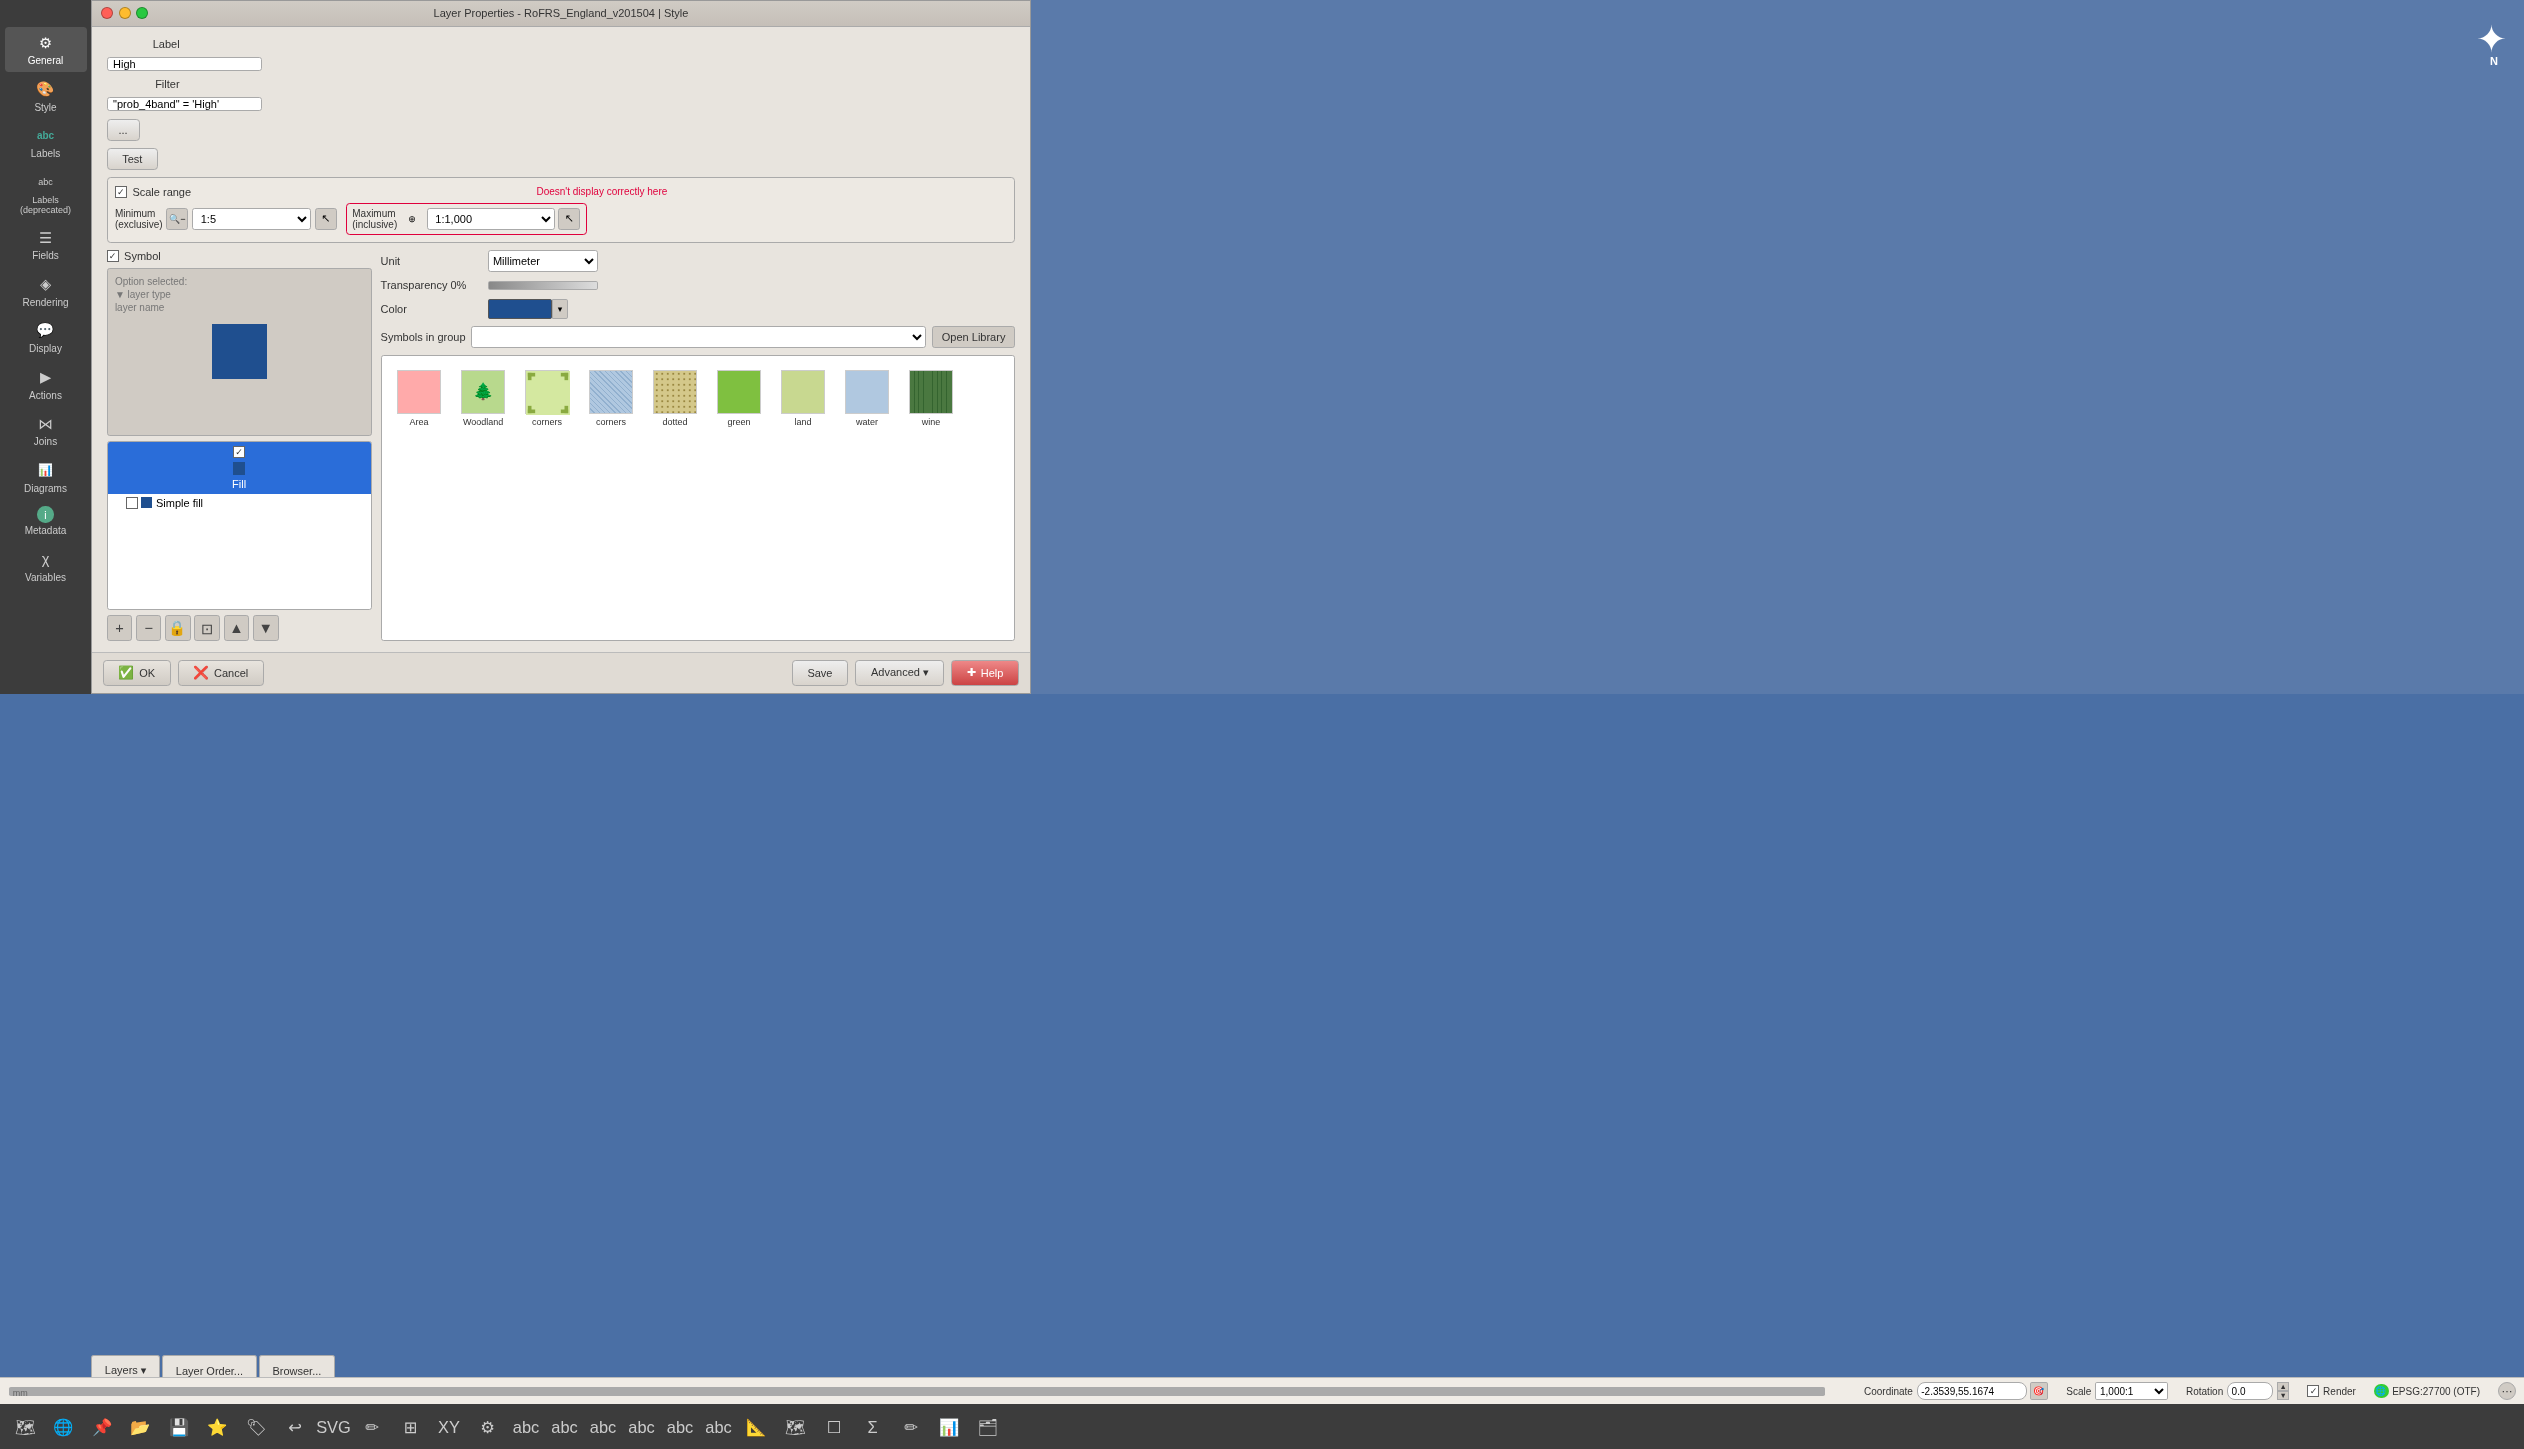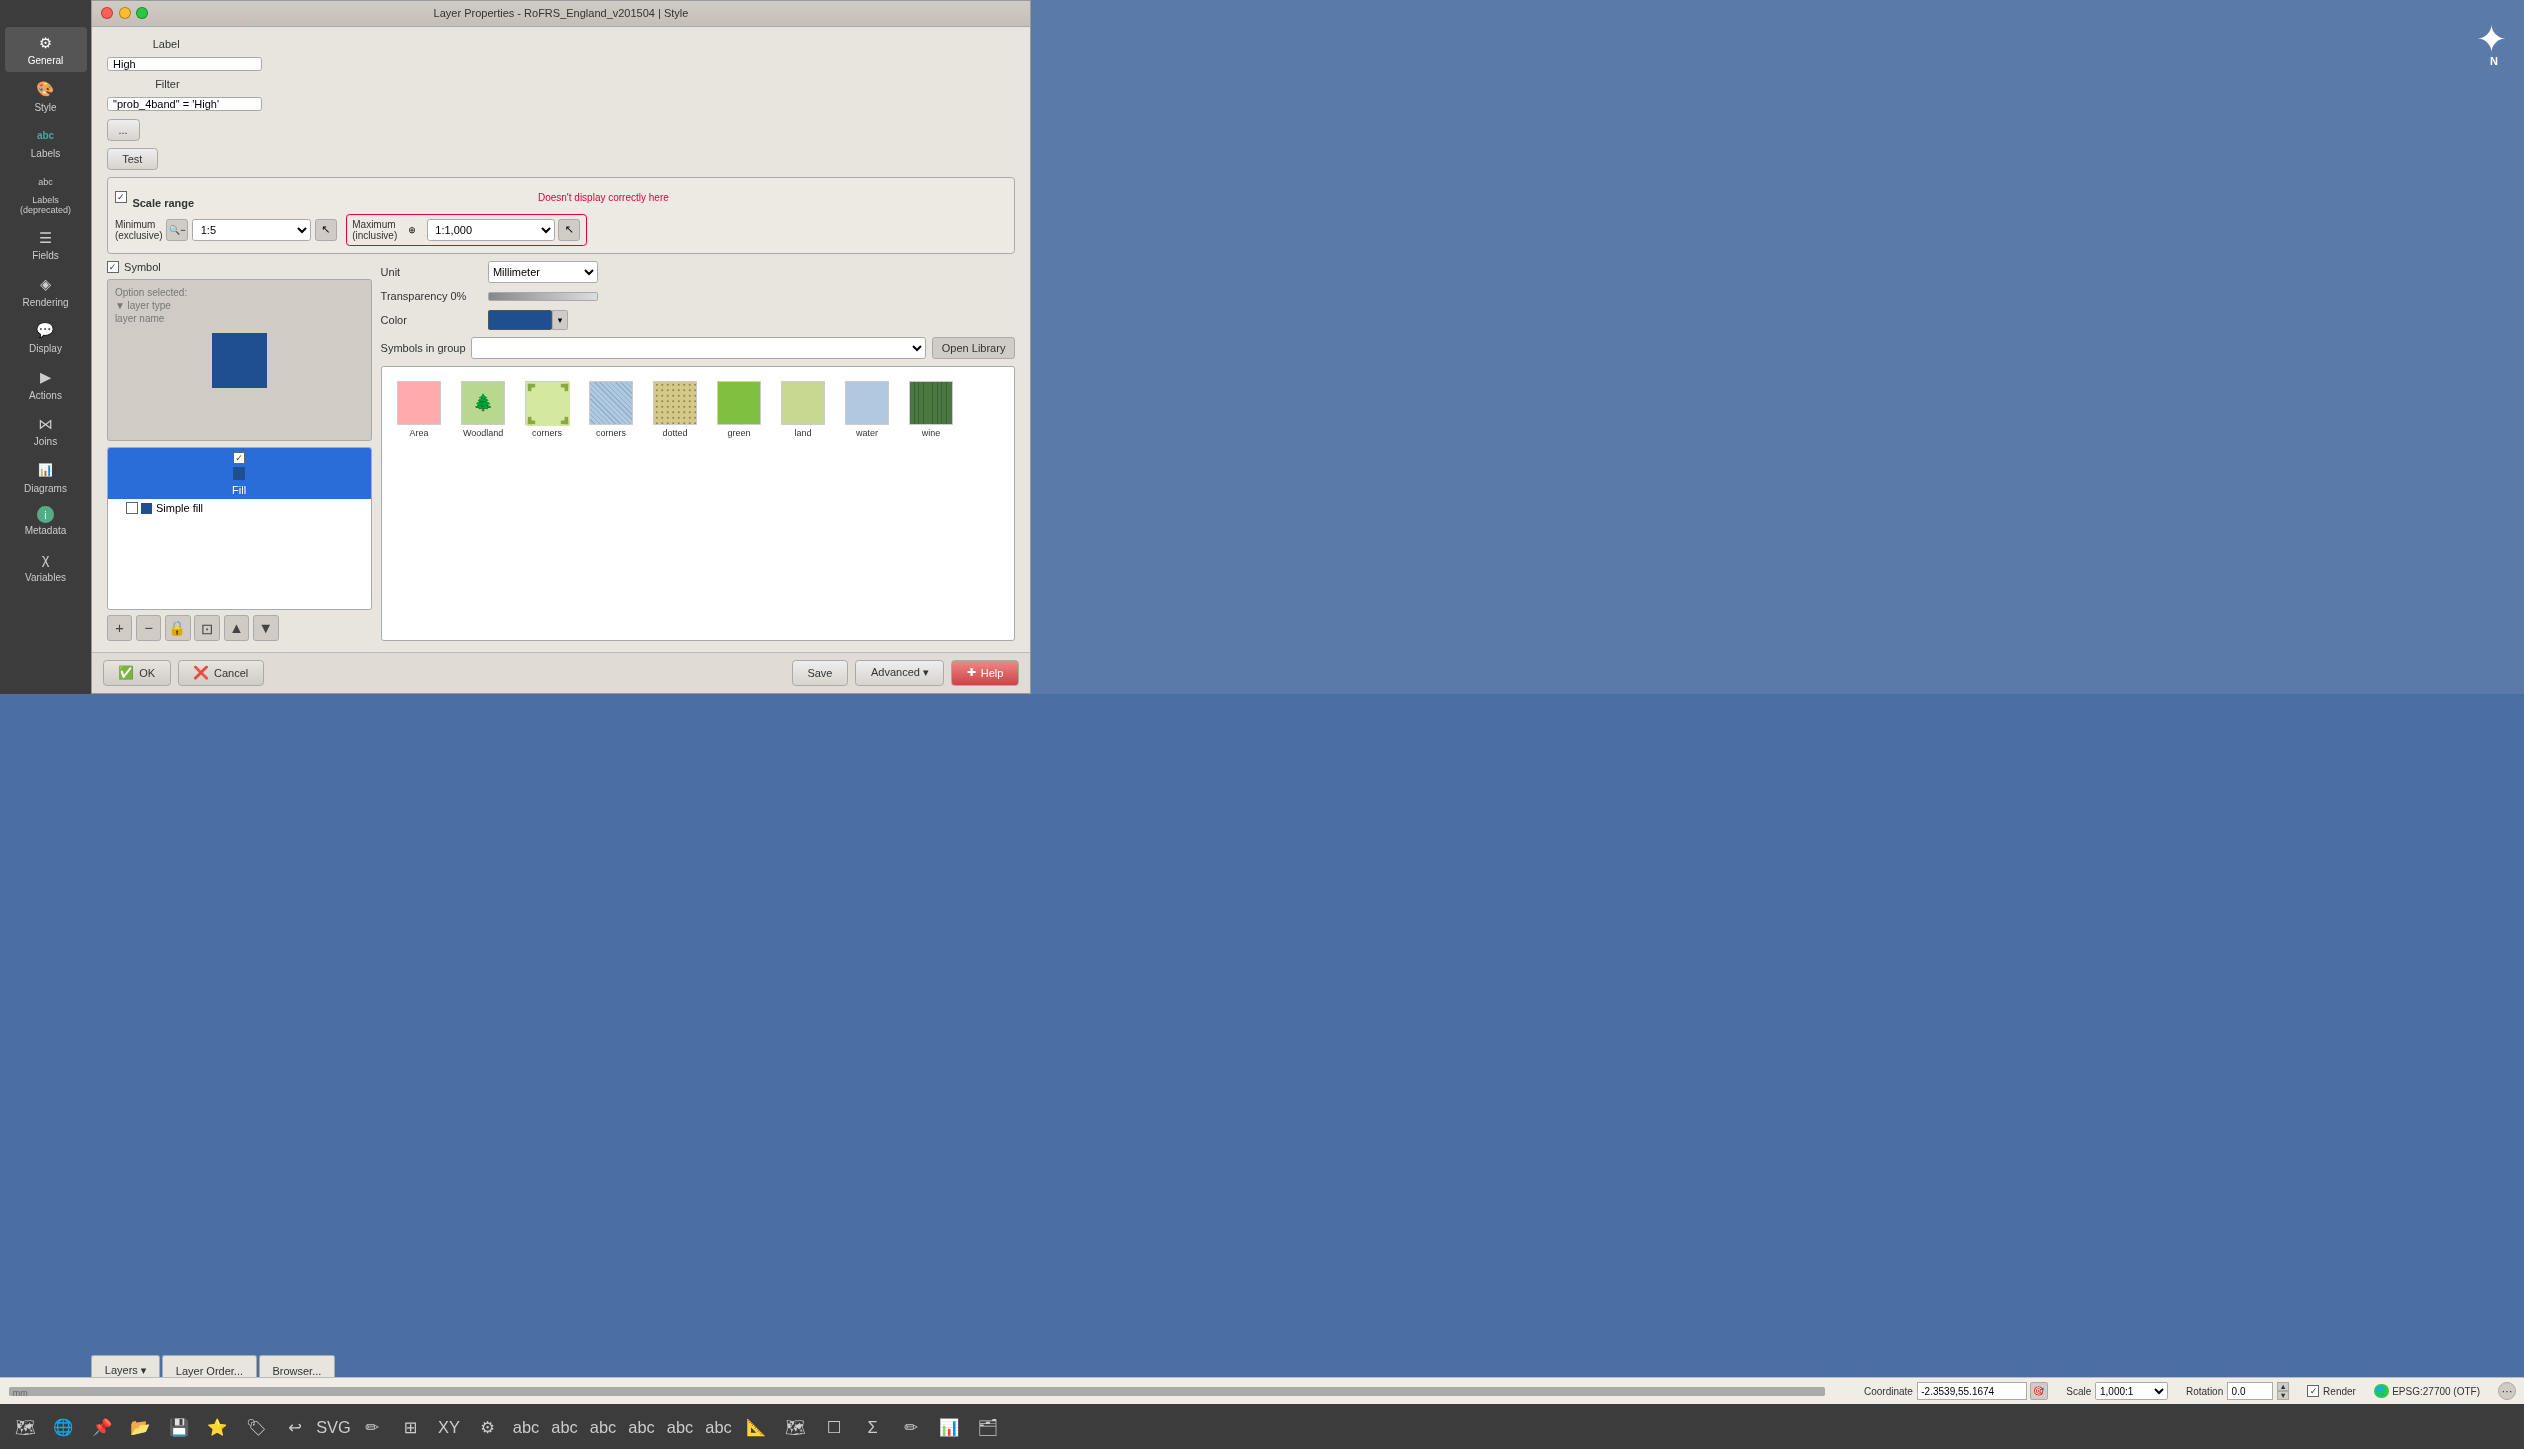--- a/index.html
+++ b/index.html
@@ -112,21 +112,21 @@
       border-radius: 3.7px;
       padding: 7.3px;
       background: #ede9e3;
     }
     .scale-range-header {
       display: flex;
       align-items: center;
       gap: 5.5px;
       margin-bottom: 5.5px;
     }
-    .scale-range-title { font-size: 11px; font-weight: 700; color: #333; margin-top: 11px; }
+    .scale-range-title { font-size: 11px; font-weight: 400; color: #333; }
     .scale-warning {
       color: #e0003c;
       font-size: 10px;
       text-align: center;
       flex: 1;
     }
     .scale-controls {
       display: flex;
       align-items: center;
       gap: 9px;
@@ -479,21 +479,21 @@
       color: #333;
     }
     .status-item {
       display: flex;
       align-items: center;
       gap: 3.7px;
     }
     .status-input {
       height: 18px;
       border: 0.9px solid #aaa;
-      border-radius: 0;
+      border-radius: 8px;
       padding: 0 3.7px;
       font-size: 10px;
       background: white;
       width: 110px;
     }
     .status-select {
       height: 18px;
       border: 0.9px solid #aaa;
       border-radius: 1.8px;
       font-size: 10px;

